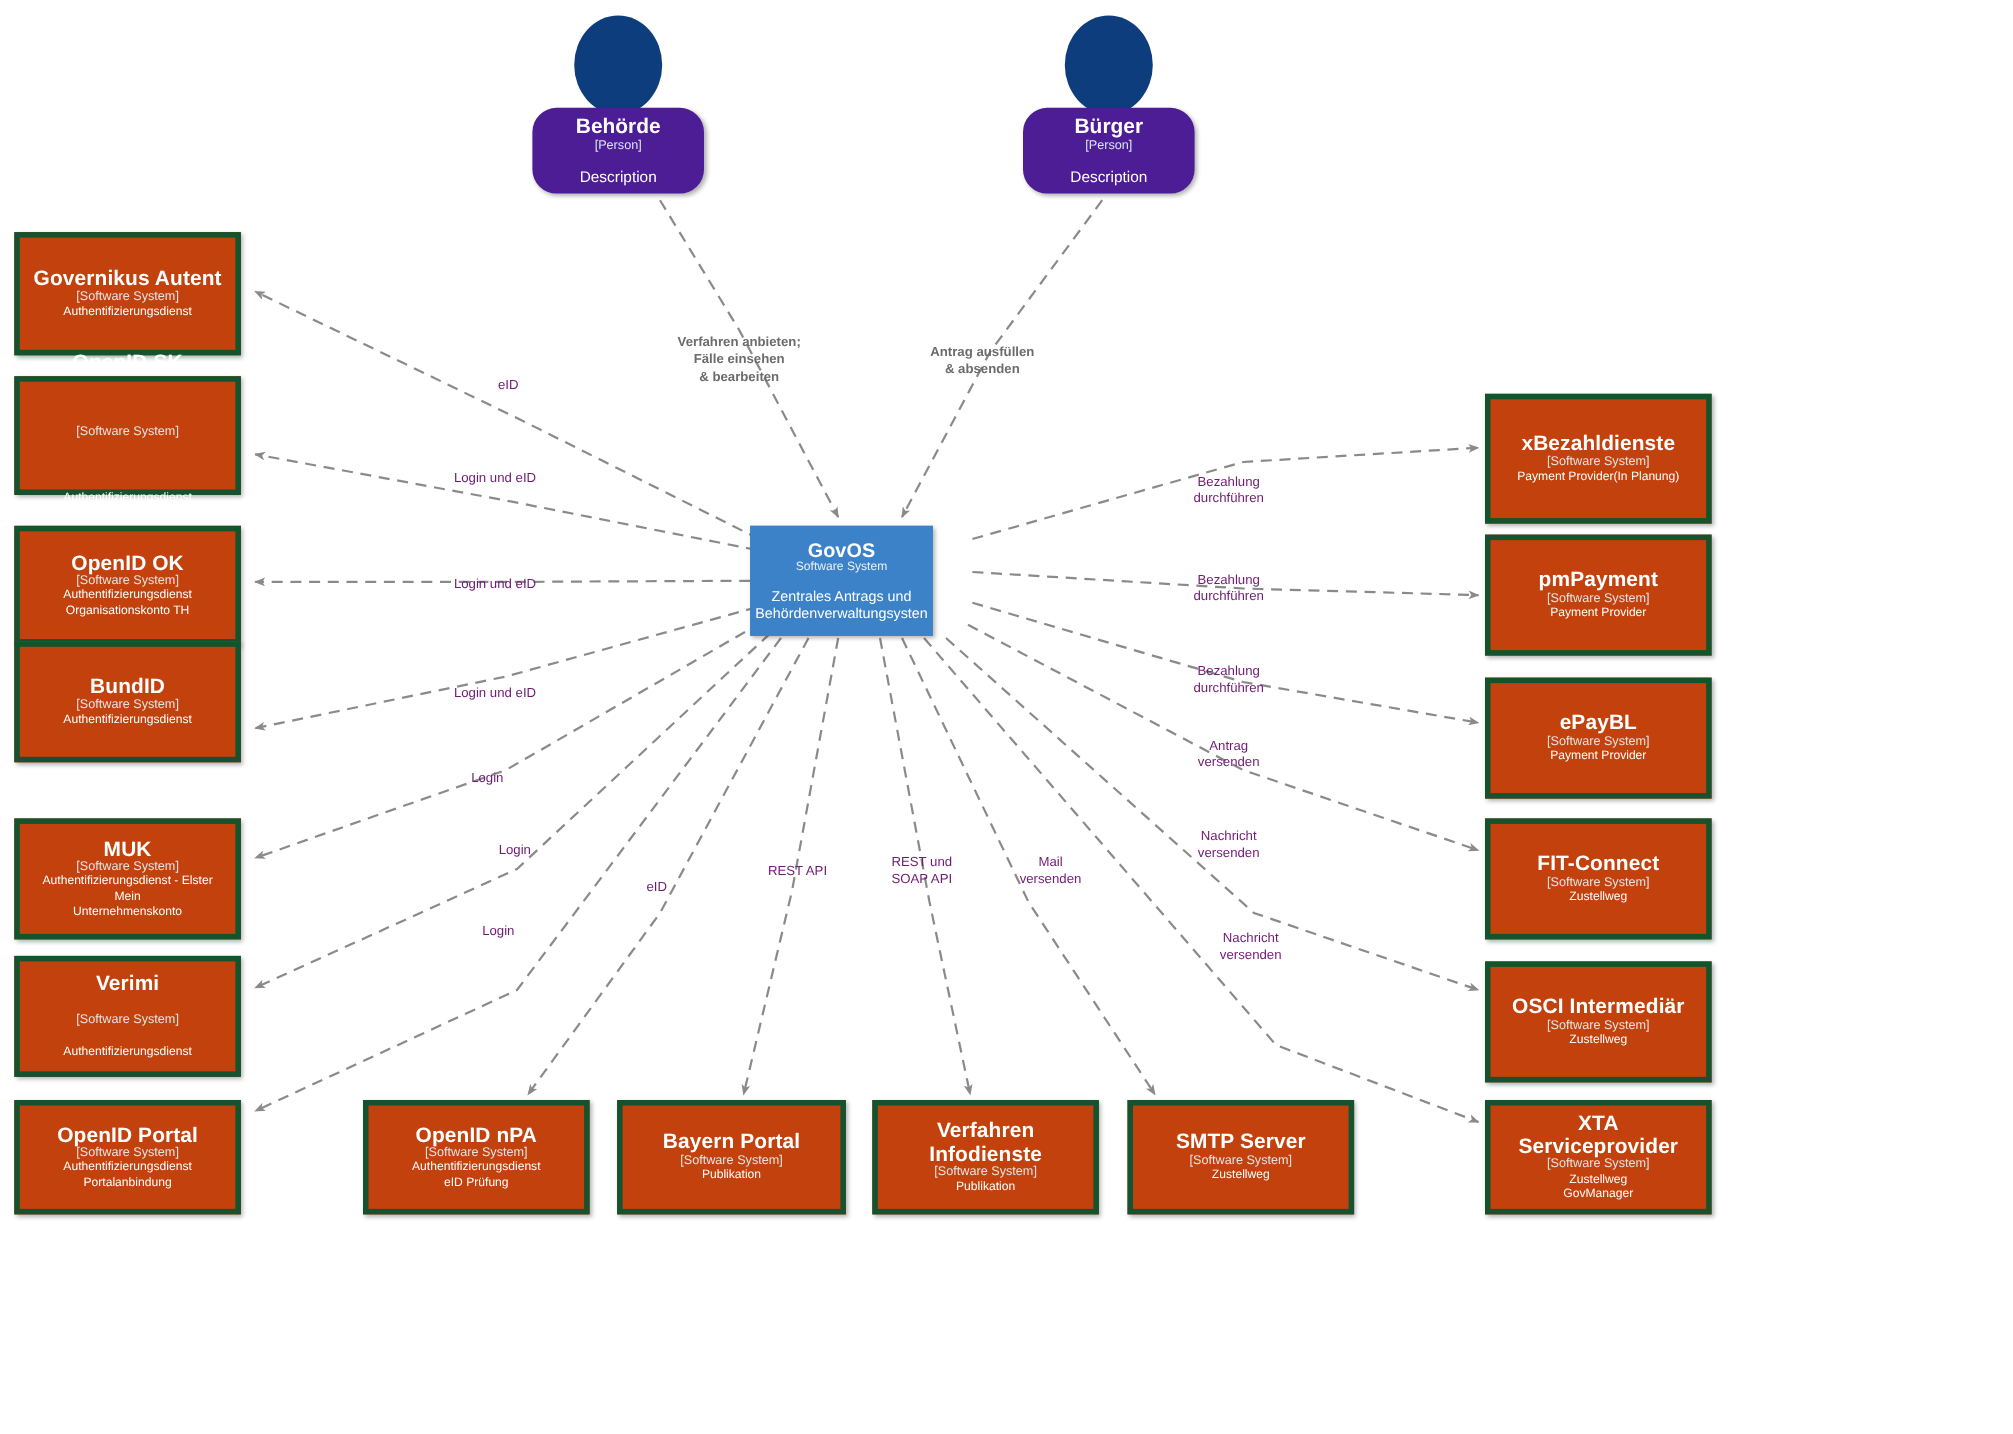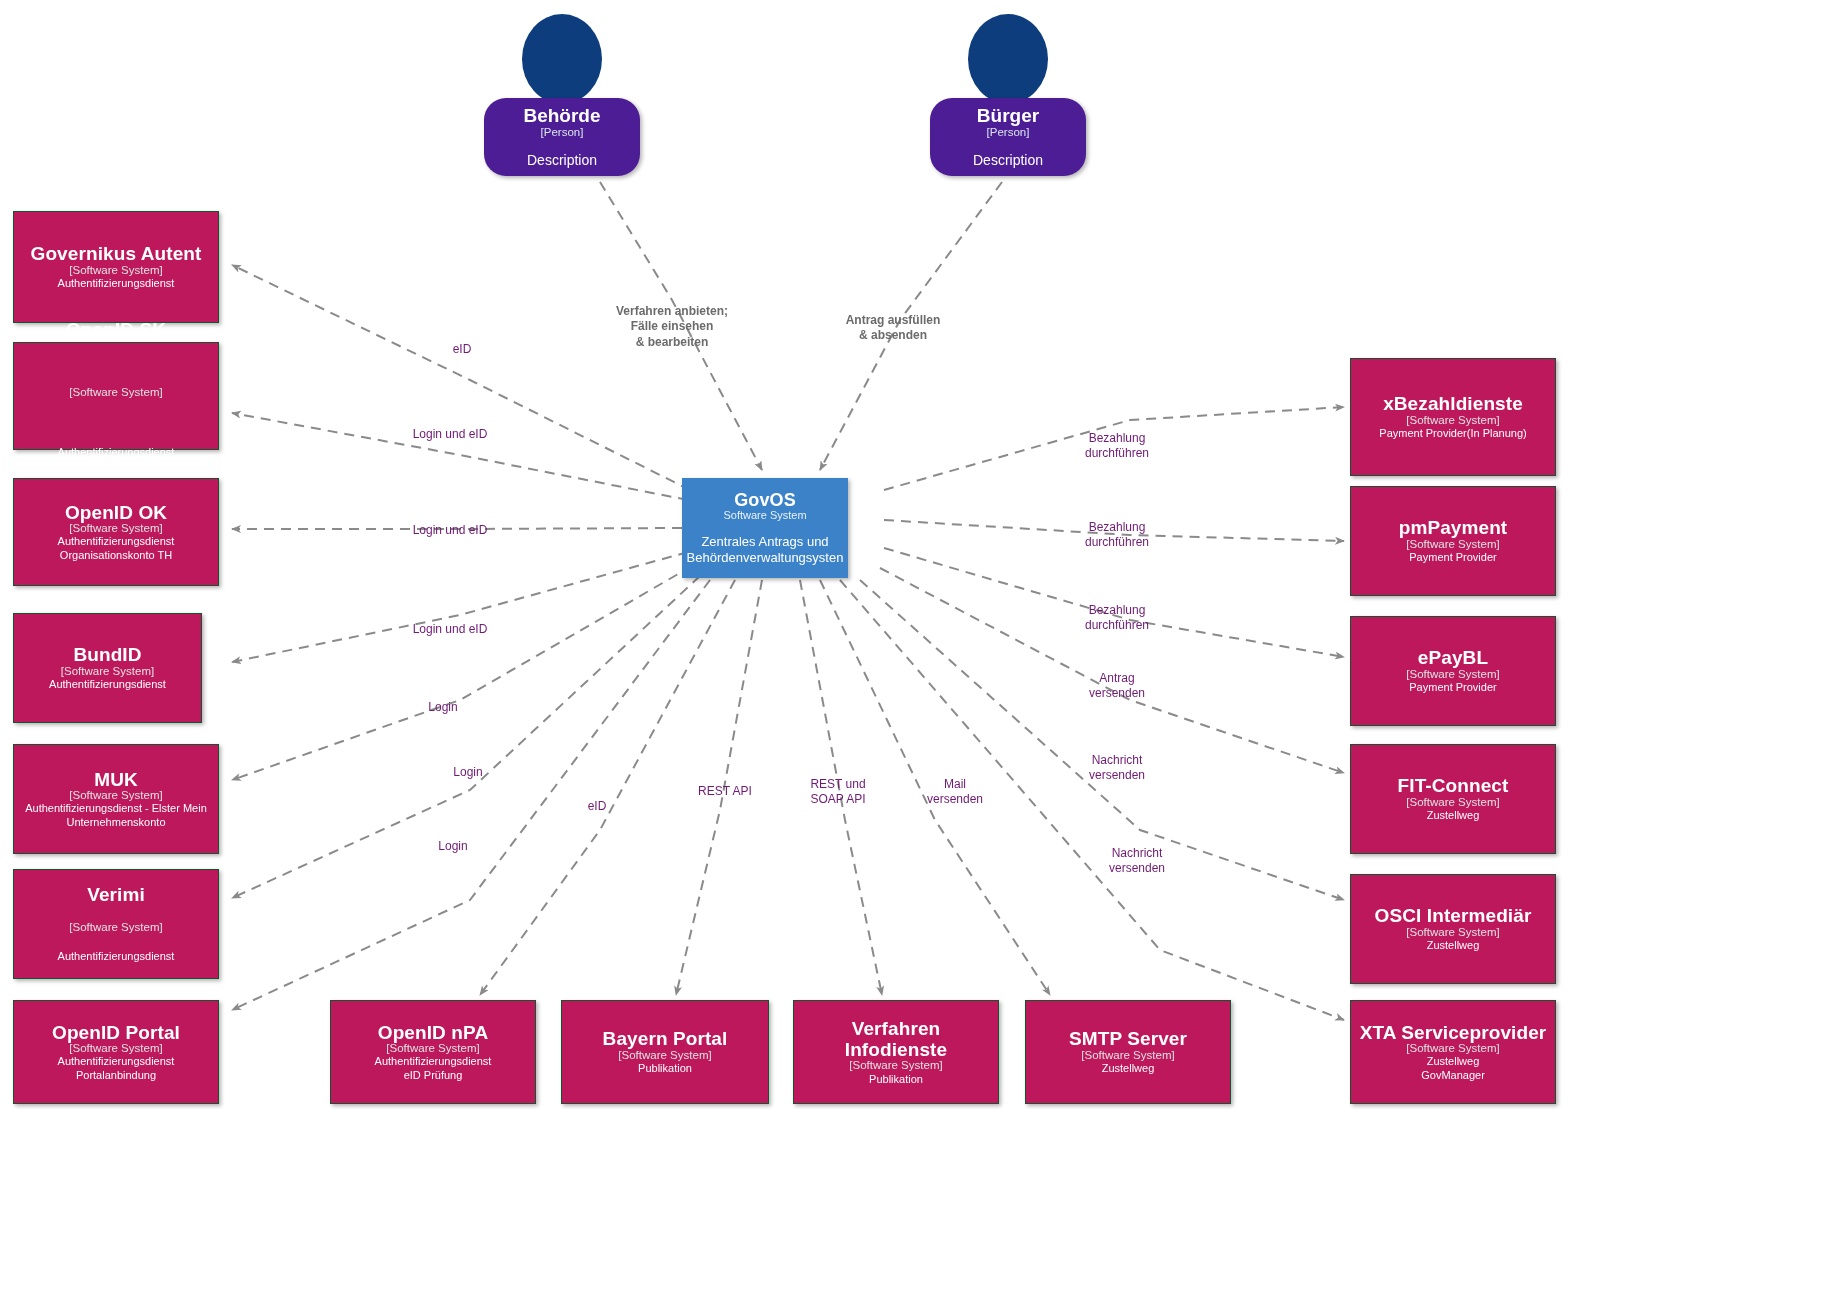--- a/index.html
+++ b/index.html
@@ -48,22 +48,22 @@
     color: #e3e3e3;
     margin-top: -1px;
   }
   .node .n-desc {
     font-size: 11px;
     line-height: 1.25;
     white-space: pre-line;
   }
   
   .sys {
-    background: #be185d;
-    border: 1px solid #14532d;
+    background: #c2410c;
+    border: 5px solid #14532d;
   }
   .sys .n-name { font-size: 19px; }
   
   .core {
     background: #3c82c8;
     border: 1px solid #3c82c8;
   }
   .core .n-name { font-size: 18px; }
   .core .n-type { font-size: 11px; color: #e8f0f8; }
   .core .n-desc { font-size: 13px; margin-top: 12px; }
@@ -177,21 +177,21 @@
         <div class="n-type">[Software System]</div>
         <div class="n-desc">Authentifizierungsdienst
 Servicekonto TH</div>
       </div>
       <div class="node sys" style="left: 13px; top: 478px; width: 206px; height: 108px;">
         <div class="n-name">OpenID OK</div>
         <div class="n-type">[Software System]</div>
         <div class="n-desc">Authentifizierungsdienst
 Organisationskonto TH</div>
       </div>
-      <div class="node sys" style="left: 13px; top: 613px; width: 189px; height: 110px;">
+      <div class="node sys" style="left: 13px; top: 583px; width: 206px; height: 110px;">
         <div class="n-name">BundID</div>
         <div class="n-type">[Software System]</div>
         <div class="n-desc">Authentifizierungsdienst</div>
       </div>
       <div class="node sys" style="left: 13px; top: 744px; width: 206px; height: 110px;">
         <div class="n-name">MUK</div>
         <div class="n-type">[Software System]</div>
         <div class="n-desc">Authentifizierungsdienst - Elster Mein
 Unternehmenskonto</div>
       </div>

